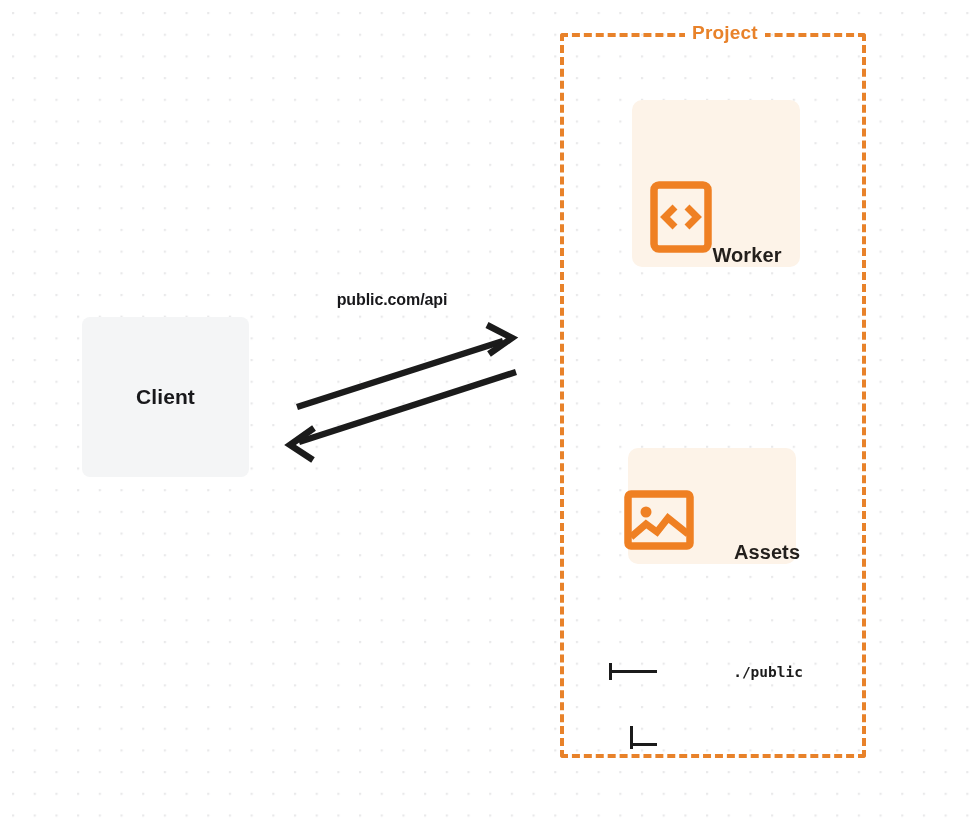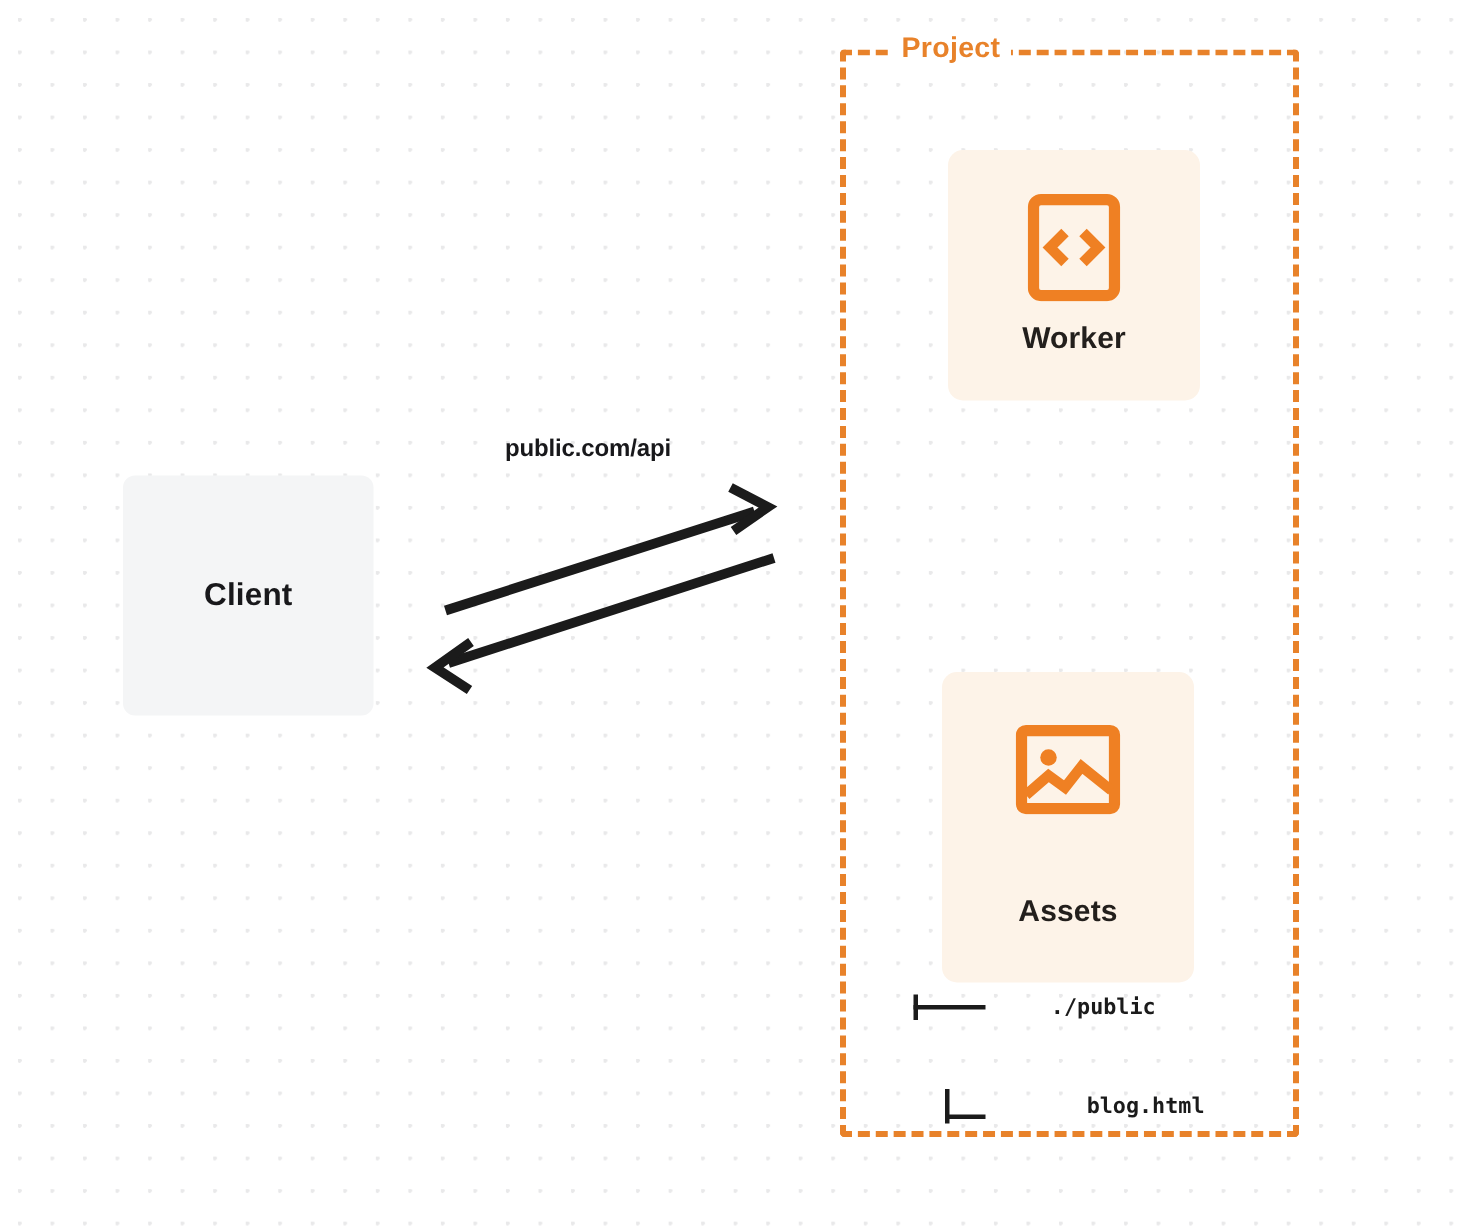--- a/index.html
+++ b/index.html
@@ -73,55 +73,56 @@
     left: 560px;
     top: 33px;
     width: 306px;
     height: 725px;
     box-sizing: border-box;
     border: 4px dashed #e8822a;
     border-radius: 3px;
   }
   .project-title {
     position: absolute;
-    left: 594px;
+    left: 572px;
     top: 22px;
     width: 306px;
+    text-align: center;
   }
   .project-title span {
     display: inline-block;
     background: #ffffff;
     padding: 0 7px;
     font-size: 19px;
     font-weight: bold;
     color: #e8822a;
     letter-spacing: .2px;
   }
 
   
   .card {
     position: absolute;
     background: #fdf3e8;
     border-radius: 10px;
     display: flex;
-    flex-direction: column;
-    align-items: center;
+    flex-direction: row;
+    align-items: flex-end;
     justify-content: center;
   }
   .card-worker {
     left: 632px;
     top: 100px;
     width: 168px;
     height: 167px;
   }
   .card-assets {
     left: 628px;
     top: 448px;
     width: 168px;
-    height: 207px;
+    height: 116px;
     gap: 40px;
   }
   .card-icon {
     display: flex;
     align-items: center;
     justify-content: center;
     margin-bottom: 14px;
   }
   .card-label {
     font-size: 20px;
@@ -153,21 +154,21 @@
     width: 58px;
     height: 22px;
     flex: 0 0 58px;
   }
   .tree-name {
     flex: 1 1 auto;
     text-align: right;
     padding-right: 2px;
   }
   .tree-name.first {
-    text-align: center;
+    text-align: right;
     padding-left: 10px;
   }
 
   
   .g-tee-v {
     position: absolute;
     left: 9px;
     top: 2px;
     width: 2.5px;
     height: 17px;
@@ -253,18 +254,17 @@
     <div class="tree-row">
       <span class="tree-glyph">
         <span class="g-tee-v"></span><span class="g-tee-h"></span>
       </span>
       <span class="tree-name first">./public</span>
     </div>
     <div class="tree-row">
       <span class="tree-glyph">
         <span class="g-pipe"></span><span class="g-under"></span>
       </span>
-      <span class="tree-name">blog.html</span>
     </div>
     
   </div>
 
 </div>
 
 </body></html>

